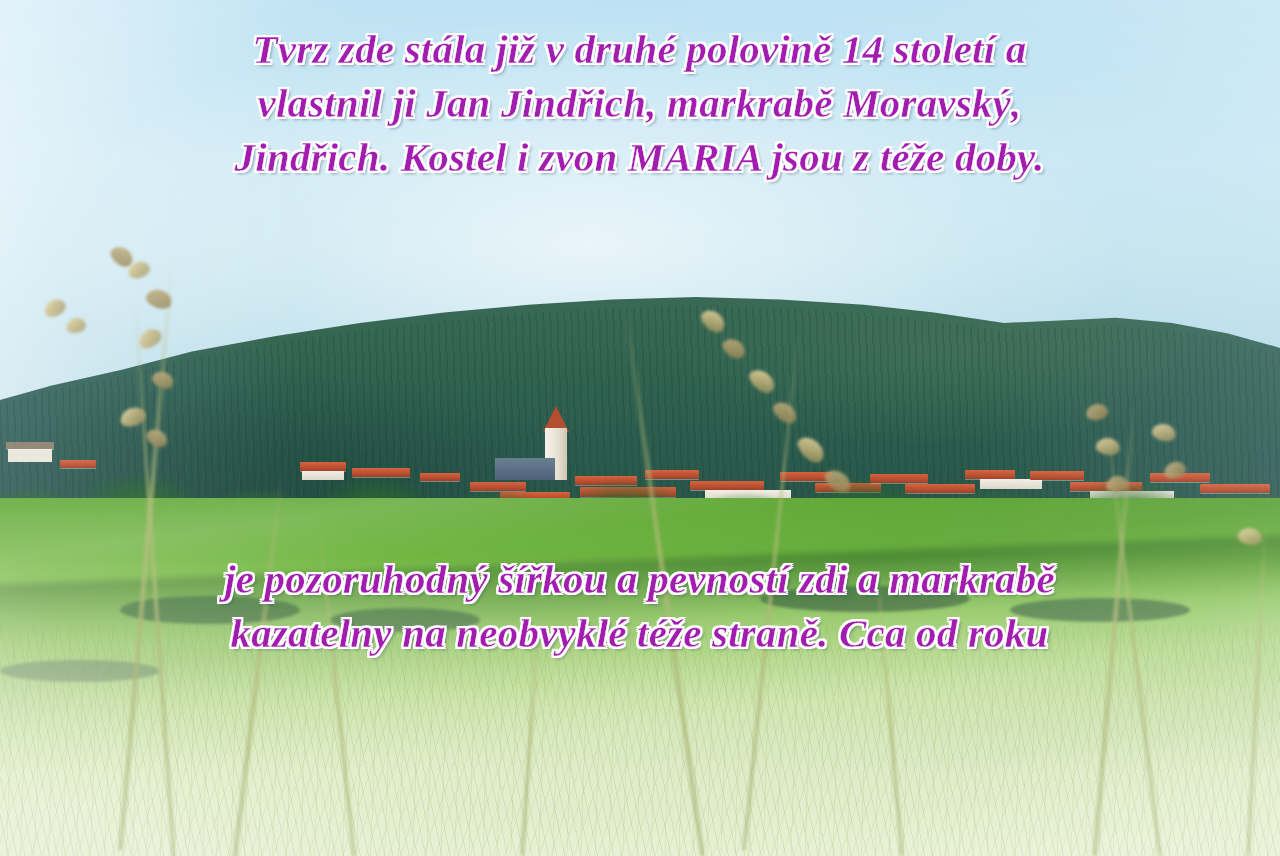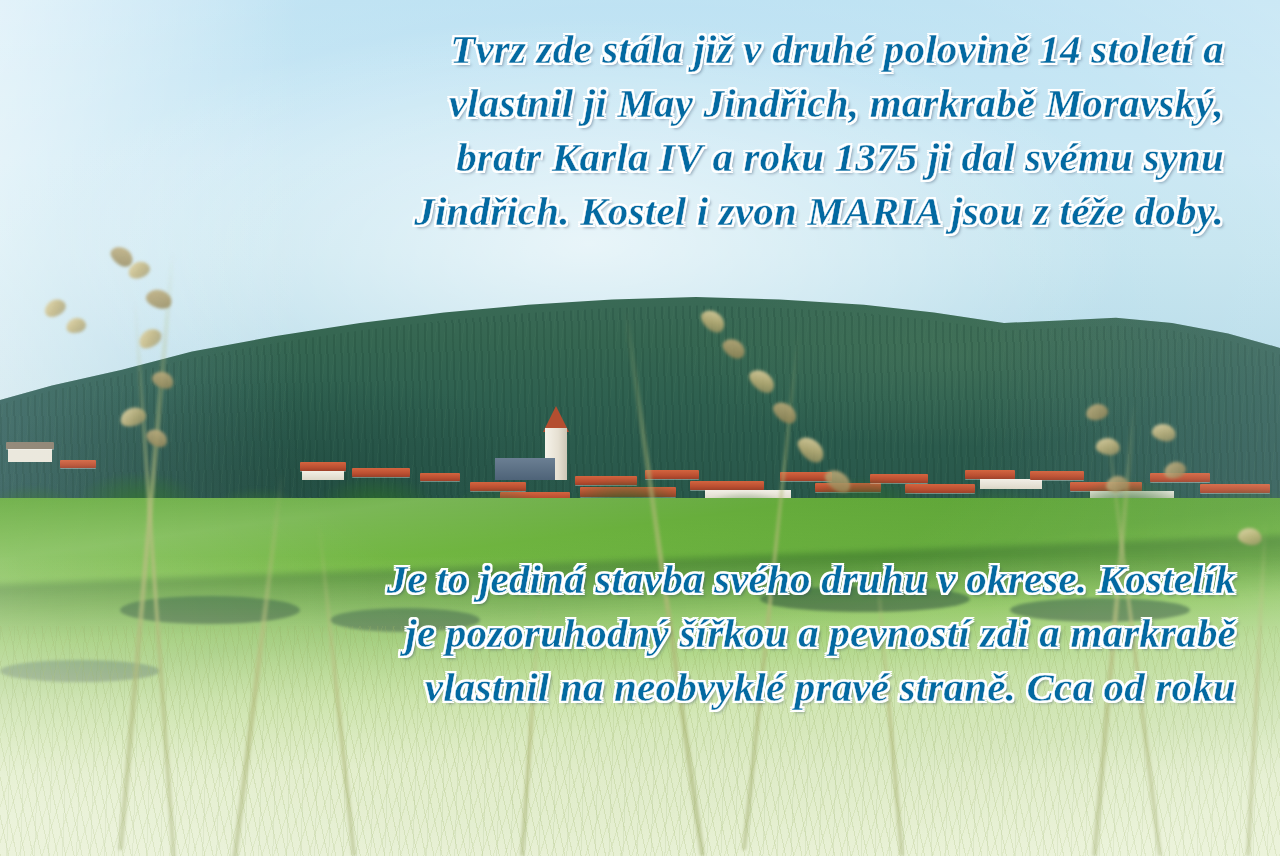--- a/index.html
+++ b/index.html
@@ -266,23 +266,23 @@
   .vignette {
     position: absolute; inset: 0;
     background:
       radial-gradient(ellipse 860px 560px at 50% 46%,
         rgba(255,255,255,0.0) 40%, rgba(255,255,255,0.10) 78%, rgba(255,255,255,0.26) 100%);
   }
 
   
   .caption {
     position: absolute;
-    left: 0; right: 16px;
-    text-align: right;
-    color: #0369a1;
+    left: 0; right: 1px;
+    text-align: center;
+    color: #a21caf;
     font-family: "Liberation Serif", "DejaVu Serif", serif;
     font-weight: bold;
     font-style: italic;
     letter-spacing: 0.2px;
     -webkit-text-stroke: 0.4px #ffffff;
     text-shadow:
       -2px -2px 0 #ffffff,
        2px -2px 0 #ffffff,
       -2px  2px 0 #ffffff,
        2px  2px 0 #ffffff,
@@ -407,24 +407,22 @@
       <div class="seed" style="left:1152px; top:424px; width:24px; height:17px; transform:rotate(14deg);"></div>
       <div class="seed seed-d" style="left:1164px; top:462px; width:22px; height:16px; transform:rotate(-16deg);"></div>
       <div class="seed" style="left:1238px; top:528px; width:24px; height:17px; transform:rotate(10deg);"></div>
     </div>
 
     <div class="vignette"></div>
   </div>
 
   <div class="caption" id="caption-top">
     <span class="line">Tvrz zde stála již v druhé polovině 14 století a</span>
-    <span class="line">vlastnil ji May Jindřich, markrabě Moravský,</span>
-    <span class="line">bratr Karla IV a roku 1375 ji dal svému synu</span>
+    <span class="line">vlastnil ji Jan Jindřich, markrabě Moravský,</span>
     <span class="line">Jindřich. Kostel i zvon MARIA jsou z téže doby.</span>
   </div>
 
   <div class="caption" id="caption-bottom">
-    <span class="line">Je to jediná stavba svého druhu v okrese. Kostelík</span>
     <span class="line">je pozoruhodný šířkou a pevností zdi a markrabě</span>
-    <span class="line">vlastnil na neobvyklé pravé straně. Cca od roku</span>
+    <span class="line">kazatelny na neobvyklé téže straně. Cca od roku</span>
   </div>
 
 </div>
 
 </body></html>

